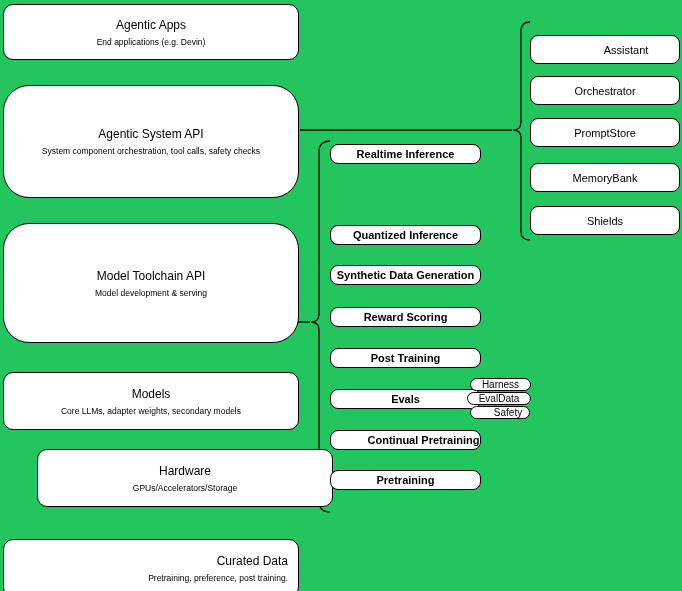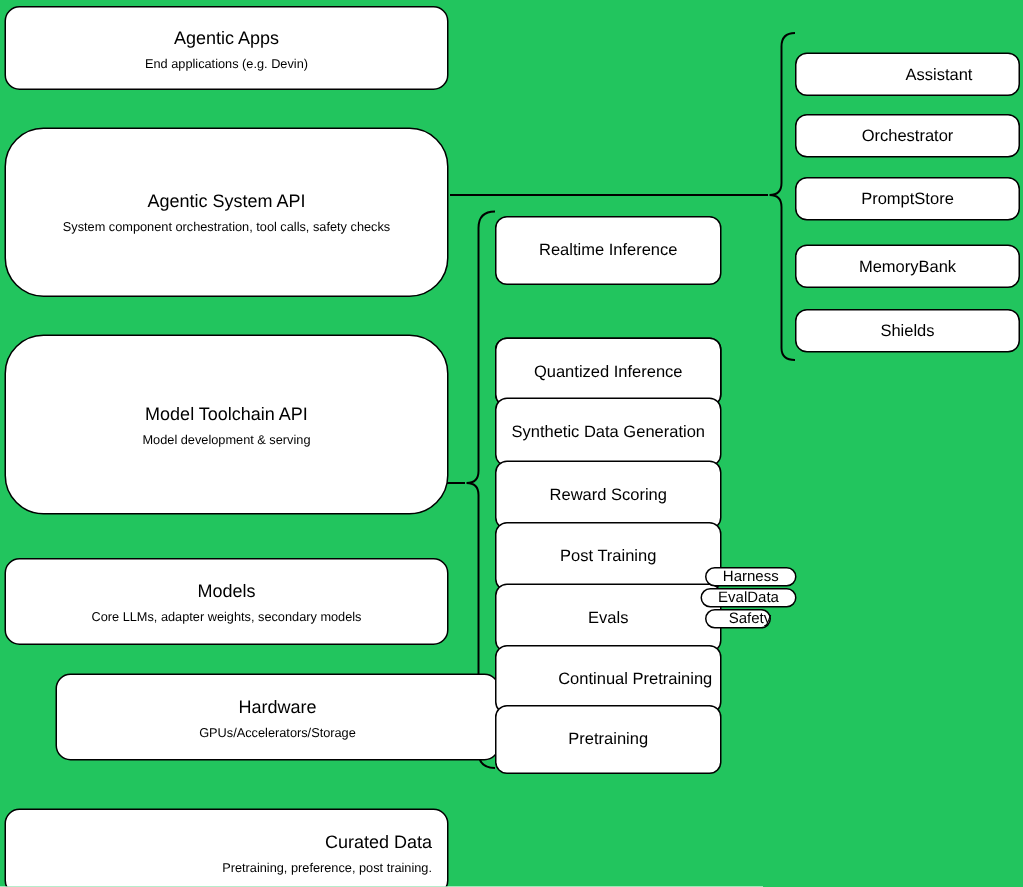--- a/index.html
+++ b/index.html
@@ -33,29 +33,30 @@
     padding: 2px 10px;
   }
   .stack-box .title { font-size: 12px; line-height: 14px; }
   .stack-box .subtitle { font-size: 8.5px; line-height: 10px; }
   .r-small { border-radius: 10px; }
   .r-big { border-radius: 26px; }
   .mid-box {
     position: absolute;
     left: 330px;
     width: 151px;
-    height: 46px;
+    height: 20px;
     border: 1.5px solid #000;
     border-radius: 8px;
     background: #fff;
     display: flex;
     align-items: center;
     justify-content: center;
     font-size: 11px;
     text-align: right;
+    font-weight: bold;
   }
   .right-box {
     position: absolute;
     left: 530px;
     width: 150px;
     height: 29px;
     border: 1.5px solid #000;
     border-radius: 8px;
     background: #fff;
     display: flex;
@@ -129,21 +130,21 @@
   <div class="mid-box" style="top:225px;">Quantized Inference</div>
   <div class="mid-box" style="top:265px;">Synthetic Data Generation</div>
   <div class="mid-box" style="top:307px;">Reward Scoring</div>
   <div class="mid-box" style="top:348px;">Post Training</div>
   <div class="mid-box" style="top:389px;">Evals</div>
   <div class="mid-box" style="top:430px;padding-left:36px;">Continual Pretraining</div>
   <div class="mid-box" style="top:470px;">Pretraining</div>
 
   <div class="pill" style="left:470px; top:378px; width:61px;">Harness</div>
   <div class="pill" style="left:467px; top:392px; width:64px;">EvalData</div>
-  <div class="pill" style="left:470px; top:406px; width:44px;padding-left:16px;">Safety</div>
+  <div class="pill" style="left:470px; top:406px; width:60px;padding-left:16px;">Safety</div>
 
   <div class="right-box" style="top:35px;padding-left:42px;">Assistant</div>
   <div class="right-box" style="top:76px;">Orchestrator</div>
   <div class="right-box" style="top:118px;">PromptStore</div>
   <div class="right-box" style="top:163px;">MemoryBank</div>
   <div class="right-box" style="top:206px;">Shields</div>
 
 </div>
 
 </body></html>

